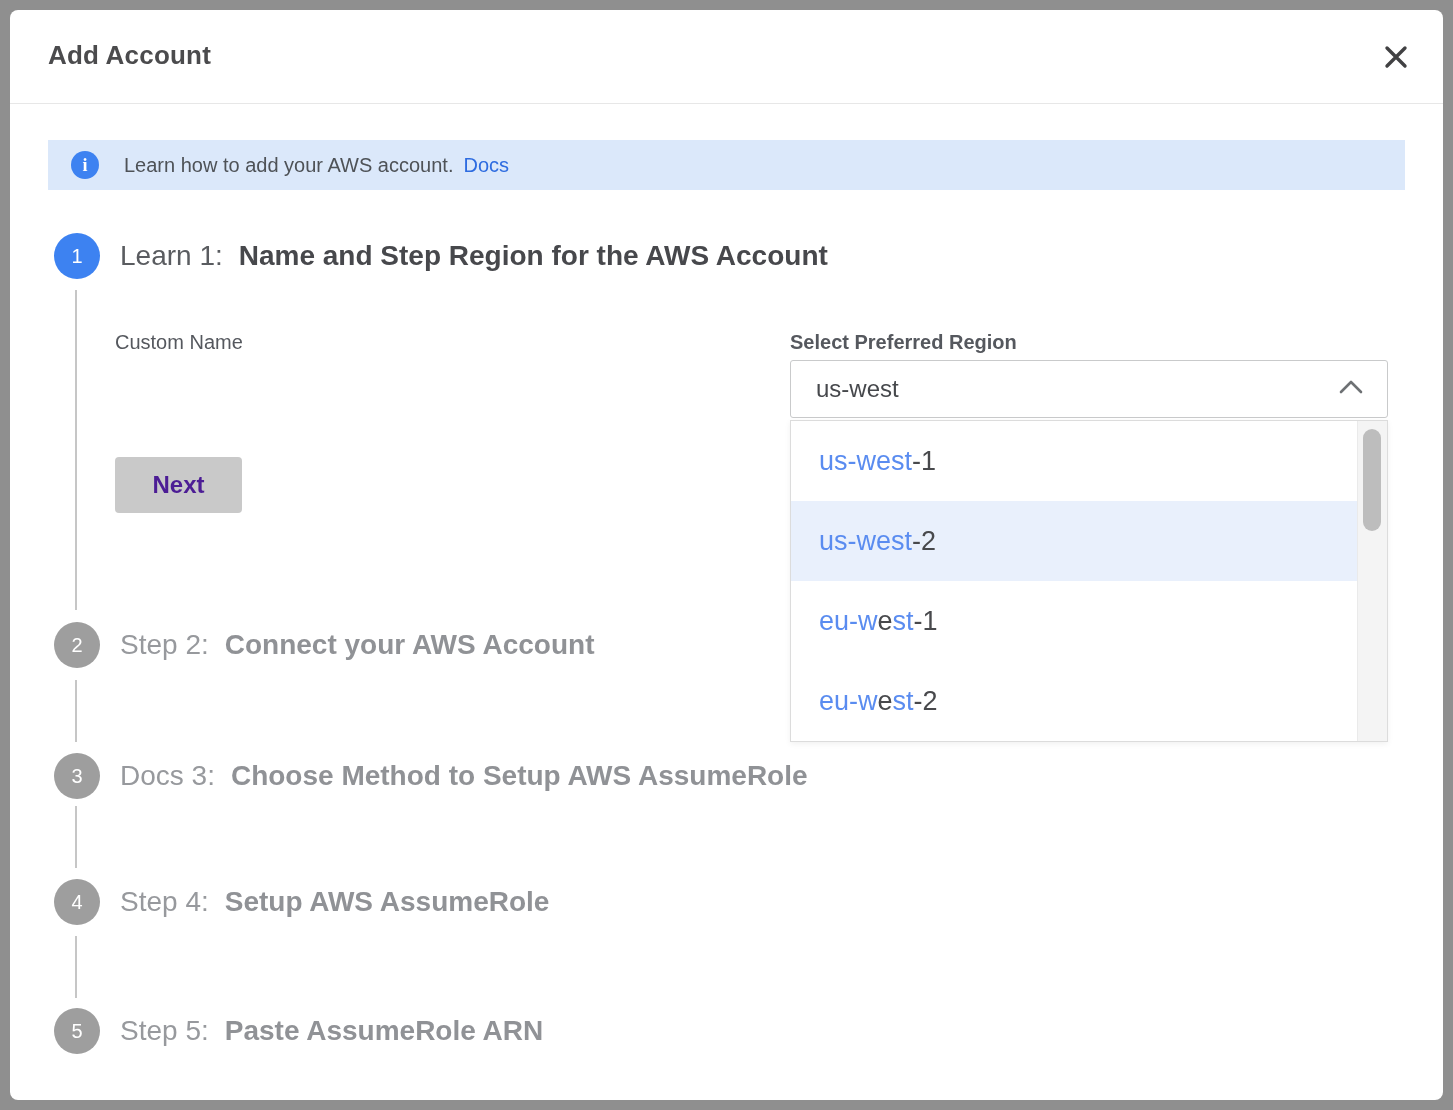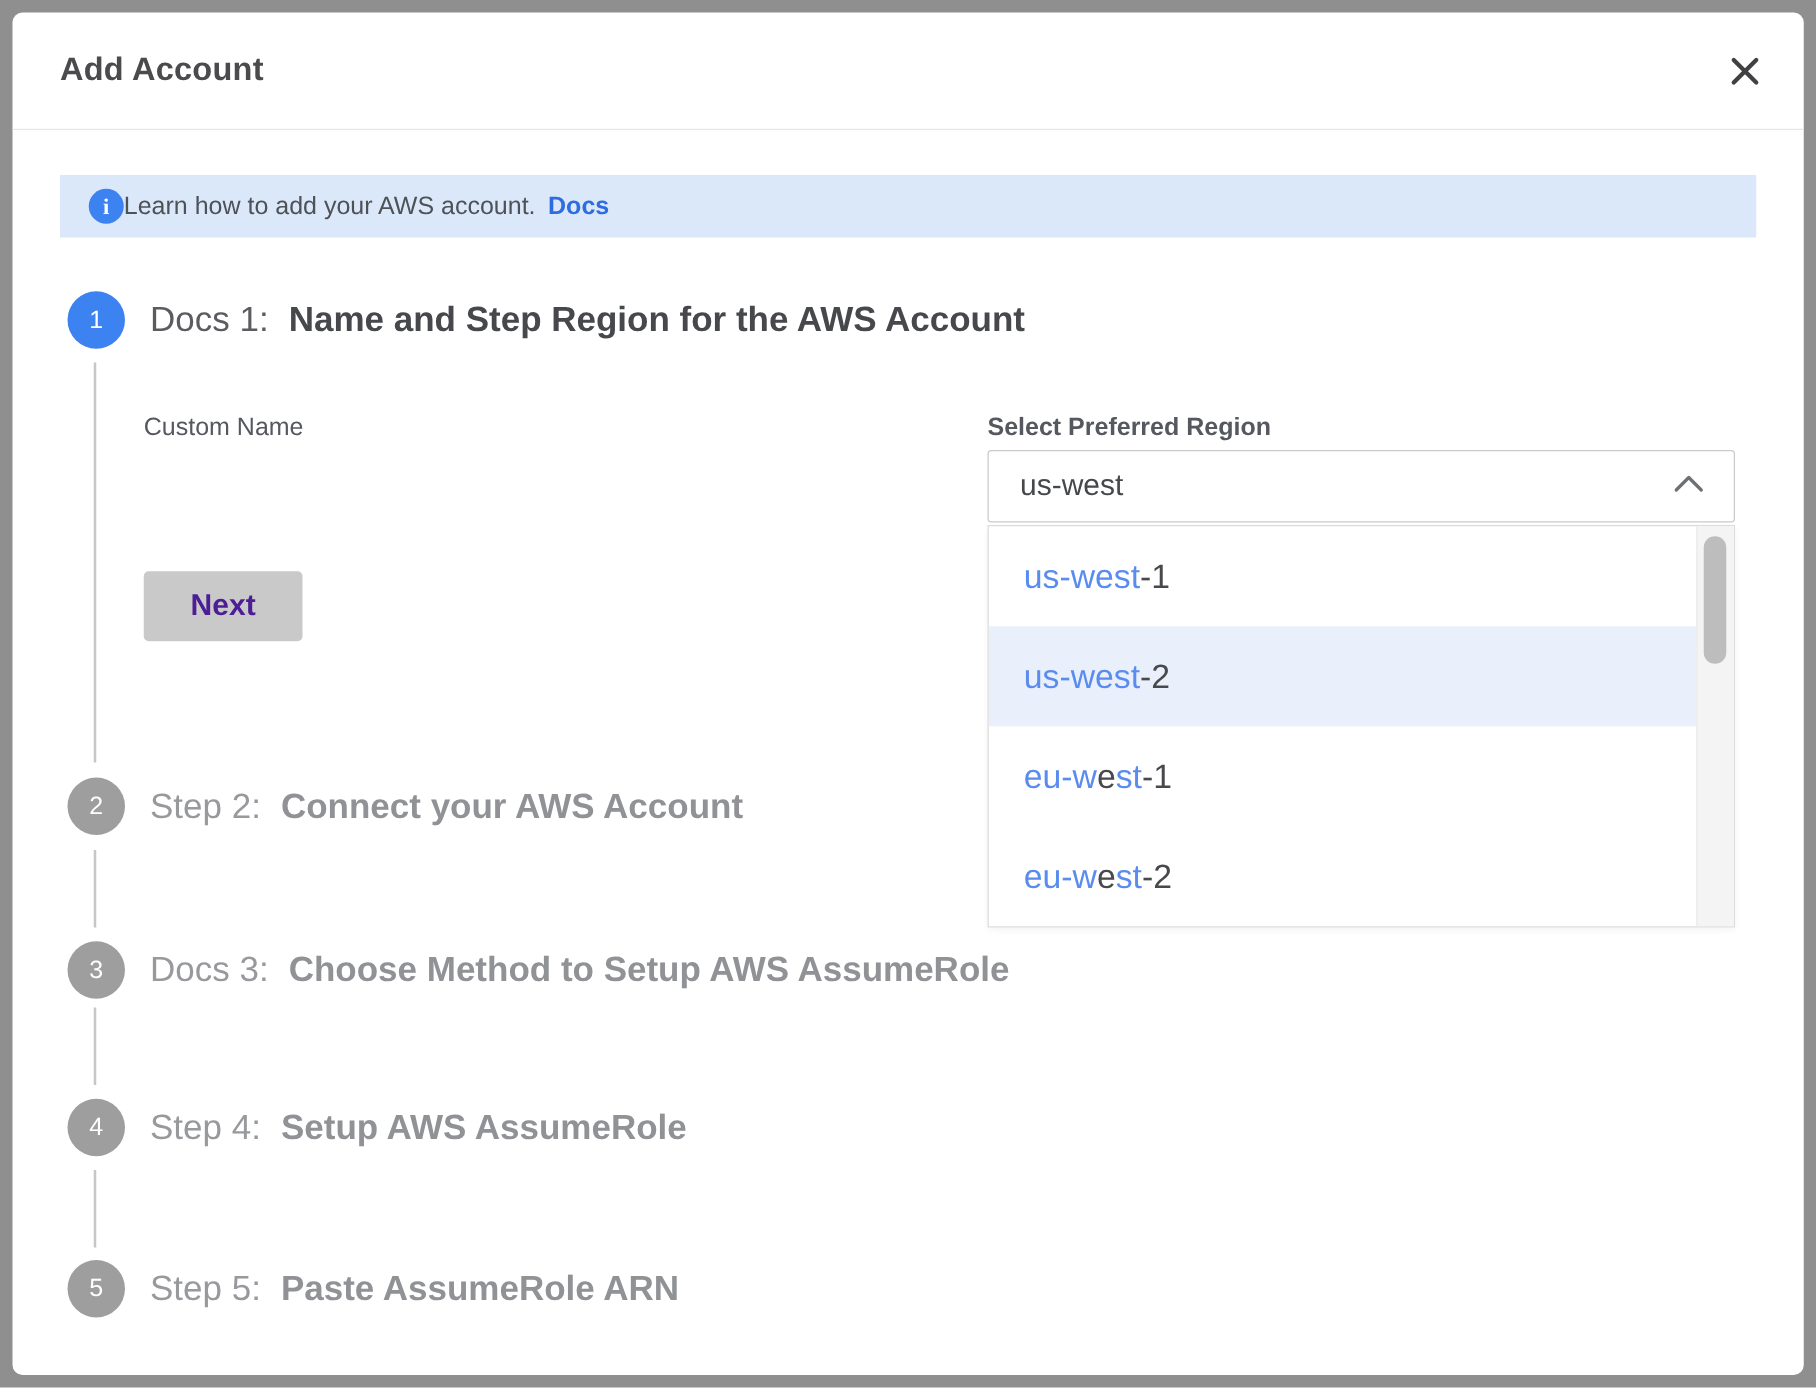--- a/index.html
+++ b/index.html
@@ -45,22 +45,22 @@
   .banner{
     position:absolute; left:38px; top:130px; width:1357px; height:50px;
     background:var(--banner_bg); display:flex; align-items:center;
   }
   .info-icon{
     width:28px; height:28px; border-radius:50%; background:var(--accent_blue);
     color:#fff; font-weight:700; font-size:18px; font-family:"Liberation Serif",serif;
     display:flex; align-items:center; justify-content:center;
     margin-left:23px; flex:0 0 auto;
   }
-  .banner-text{ font-size:20px; color:#4e5257; }
-  .docs-link{ margin-left:10px; font-size:20px; font-weight:700; color:var(--link_blue); text-decoration:none;text-align:right; }
+  .banner-text{ margin-left:25px; font-size:20px; color:#4e5257; }
+  .docs-link{ margin-left:10px; font-size:20px; font-weight:400; color:var(--link_blue); text-decoration:none;text-align:right; }
   
   .step-row{ position:absolute; left:44px; height:46px; display:flex; align-items:center; }
   .step-badge{
     width:46px; height:46px; border-radius:50%; background:var(--gray_circle);
     color:#fff; font-size:20px; display:flex; align-items:center; justify-content:center;
     flex:0 0 auto;
   }
   .step-row.active .step-badge{ background:var(--accent_blue); }
   .step-label{ margin-left:20px; font-size:28px; color:var(--text_gray); white-space:nowrap; }
   .step-title{ margin-left:16px; font-size:28px; font-weight:700; color:#909296; white-space:nowrap; }
@@ -127,21 +127,21 @@
   </div>
 
   <div class="banner">
     <div class="info-icon">i</div>
     <span class="banner-text">Learn how to add your AWS account.</span>
     <a class="docs-link" href="#">Docs</a>
   </div>
 
   <div class="step-row active" style="top:223px;">
     <div class="step-badge">1</div>
-    <span class="step-label">Docs 1:</span>
+    <span class="step-label">Learn 1:</span>
     <span class="step-title">Name and Step Region for the AWS Account</span>
   </div>
 
   <div class="connector" style="top:280px;height:320px;"></div>
   <div class="connector" style="top:670px;height:62px;"></div>
   <div class="connector" style="top:796px;height:62px;"></div>
   <div class="connector" style="top:926px;height:62px;"></div>
 
   <div class="field-label" style="left:105px;top:321px;">Custom Name</div>
 

